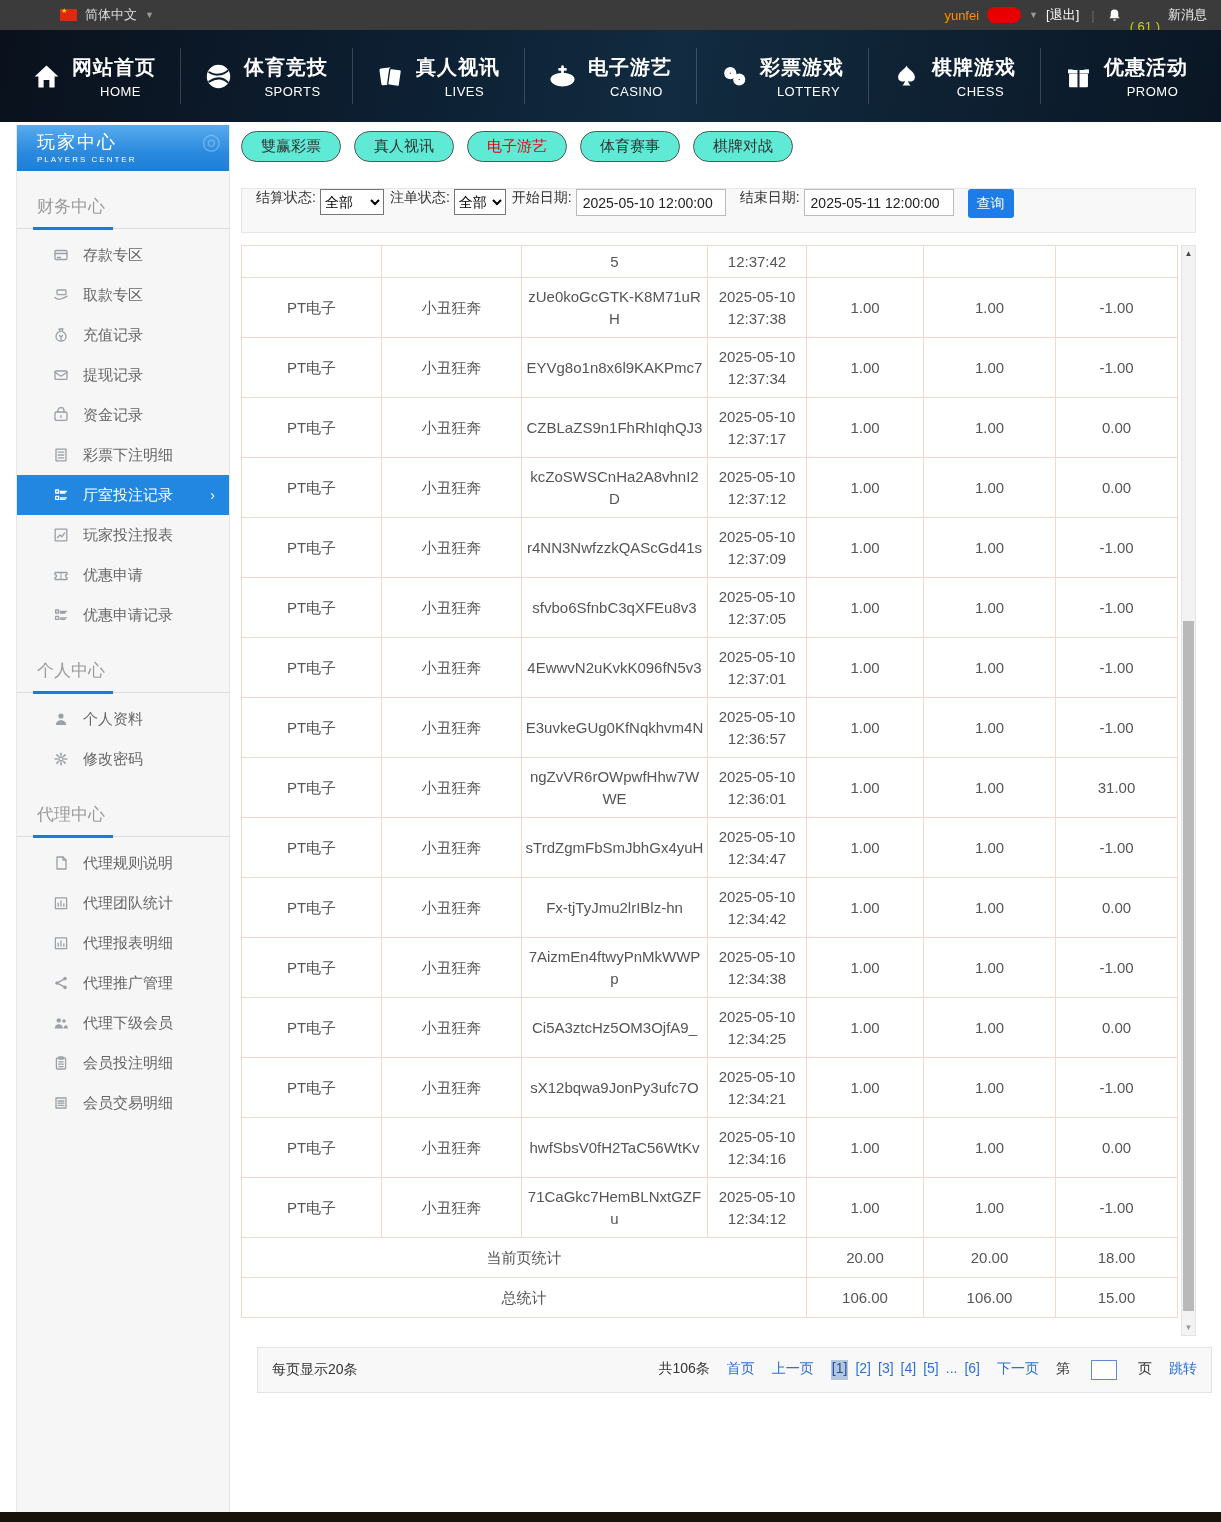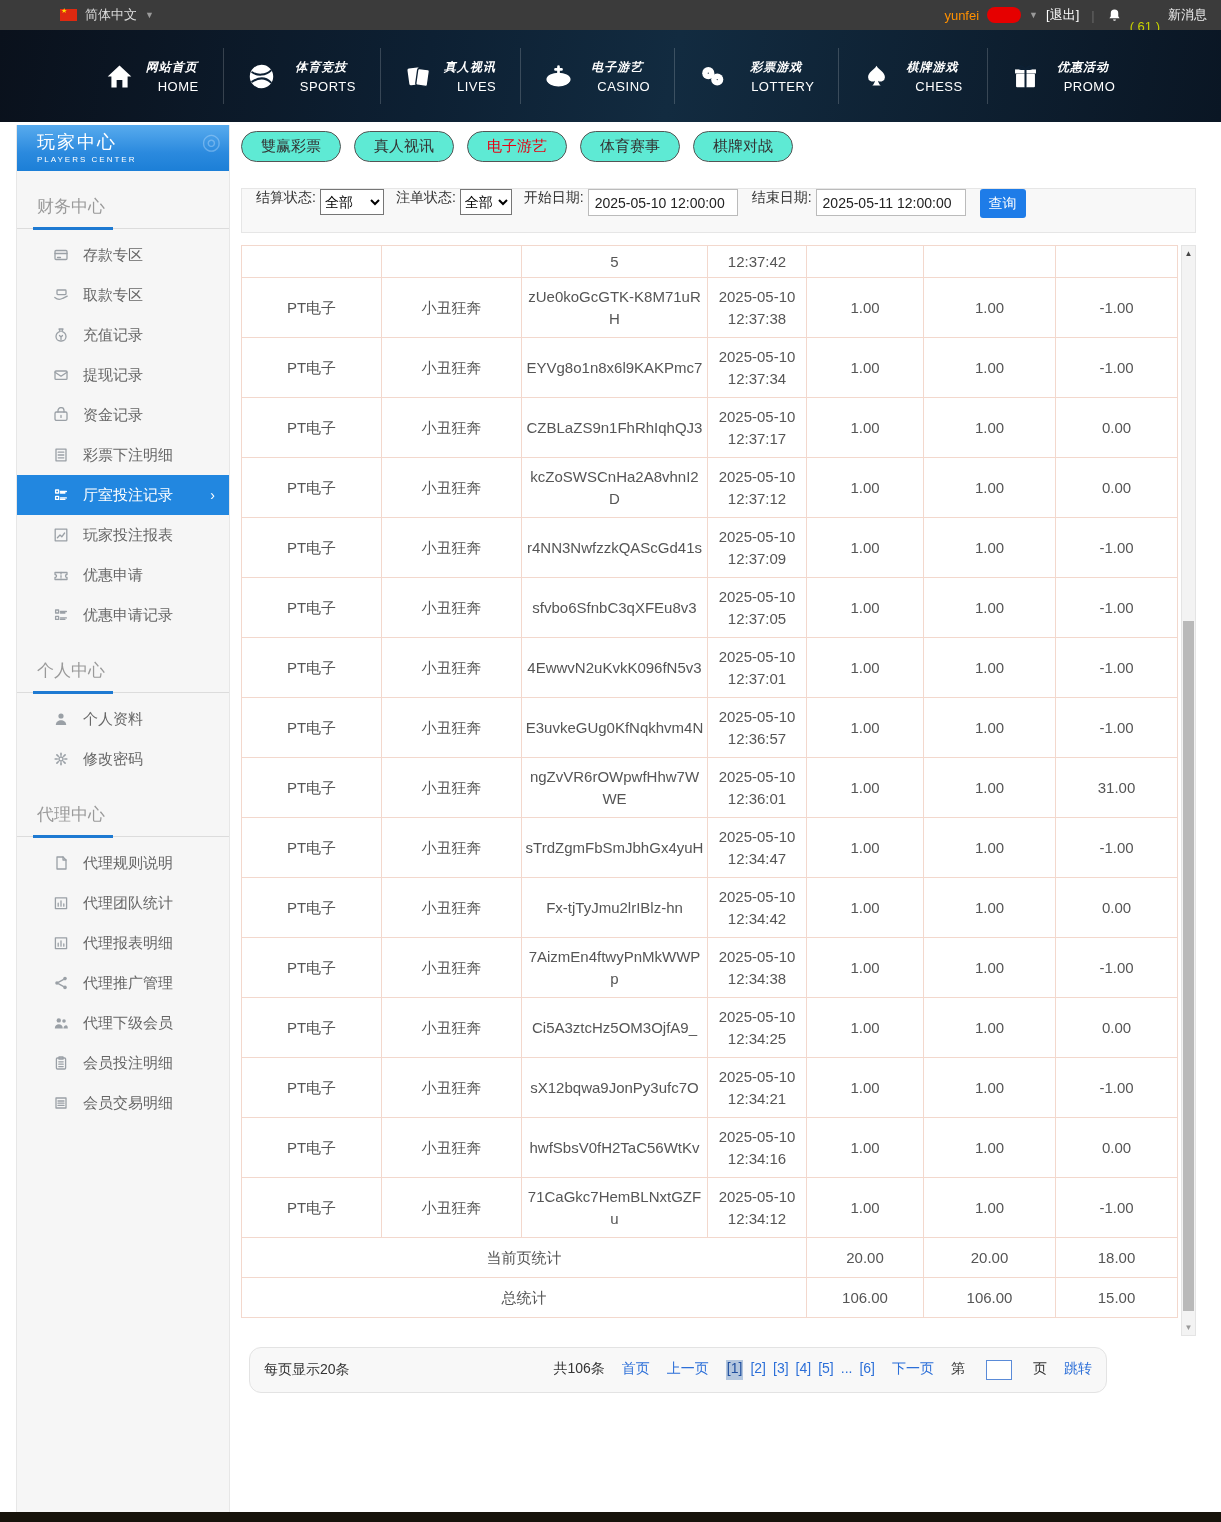--- a/index.html
+++ b/index.html
@@ -16,21 +16,21 @@
   .sep { color:#666; margin:0 4px; }
   .msg-count { color:#c7d300;margin-top:23px; }
   .bell-svg { width:15px; height:15px; }
 
   
   .mainnav { position:absolute; left:0; top:30px; width:1221px; height:92px; background:linear-gradient(100deg,#0a111c 0%,#0d2033 35%,#122b40 55%,#0a1624 100%); display:flex; align-items:center; justify-content:center; }
   .nav-items { display:flex; align-items:center; height:60px; }
   .nav-item { display:flex; align-items:center; gap:12px; padding:0 24px; height:56px; cursor:pointer; }
   .nav-item + .nav-item { border-left:1px solid rgba(255,255,255,0.18); }
   .nav-text { display:flex; flex-direction:column; align-items:center; color:#fff; }
-  .nav-zh { font-size:12px; font-weight:bold; letter-spacing:1px;font-style:italic; }
+  .nav-zh { font-size:20px; font-weight:bold; letter-spacing:1px; }
   .nav-en { font-size:13px; margin-top:3px; letter-spacing:0.5px;padding-left:13px; }
   .nav-icon svg { width:27px; height:27px; display:block; }
 
   
   .sidebar { position:absolute; left:16px; top:125px; width:214px; height:1387px; background:#f6f6f6; border-left:1px solid #e7e7e7; border-right:1px solid #e7e7e7; }
   .sb-header { height:46px; background:linear-gradient(180deg,#58abee 0%,#2b8ade 60%,#1c7fd7 100%); color:#fff; padding:5px 0 0 20px; position:relative; overflow:hidden; }
   .sb-title { font-size:18px; letter-spacing:2px; }
   .sb-sub { font-size:8px; letter-spacing:2px; margin-top:1px; }
   .sb-deco { position:absolute; right:8px; top:4px; opacity:0.35; font-size:22px; color:#cfe8ff; }
   .sb-section { margin-top:18px; }
@@ -43,21 +43,21 @@
   .sb-icon svg { width:16px; height:16px; display:block; }
 
   
   .content { position:absolute; left:241px; top:131px; width:955px; }
   .tabs { display:flex; gap:13px; height:32px; }
   .tab { min-width:100px; height:31px; border:1px solid #555; border-radius:16px; background:#5eead4; display:flex; align-items:center; justify-content:center; font-size:15px; color:#333; cursor:pointer; padding:0 18px; }
   .tab.active { color:#e60012; }
 
   .filterbox { position:absolute; left:0; top:57px; width:955px; height:45px; background:#f8f8f8; border:1px solid #e6e6e6; display:flex; align-items:flex-start; padding-left:14px; font-size:14px; color:#333; }
   .filterbox label { margin-right:4px; }
-  .filterbox select { height:26px; border:1px solid #767676; background:#fff; font-size:14px; margin-right:12px; font-family:inherit; }
+  .filterbox select { height:26px; border:1px solid #767676; background:#fff; font-size:14px; margin-right:6px; font-family:inherit; }
   .sel-settle { width:64px; }
   .sel-order { width:52px; }
   .filterbox input.date { width:150px; height:27px; border:1px solid #bbb; font-size:14px; padding-left:6px; margin-right:14px; color:#222; font-family:inherit; }
   .btn-search { width:46px; height:29px; background:#1e7ce8; color:#fff; border:none; border-radius:3px; font-size:14px; cursor:pointer; font-family:inherit; }
 
   
   .table-wrap { position:absolute; left:0; top:114px; width:955px; height:1091px; }
   table.bets { border-collapse:collapse; table-layout:fixed; width:936px; font-size:15px; color:#555; background:#fff; }
   table.bets td { border:1px solid #f3d8cd; text-align:center; vertical-align:middle; padding:2px 3px; word-break:break-all; line-height:1.45; }
   tr.partial td { height:32px; }
@@ -66,21 +66,21 @@
   .c1{width:140px}.c2{width:140px}.c3{width:186px}.c4{width:99px}.c5{width:117px}.c6{width:132px}.c7{width:122px}
 
   
   .vscroll { position:absolute; right:0; top:0; width:15px; height:1091px; background:#f3f3f3; border:1px solid #e4e4e4; }
   .vs-btn { position:absolute; left:0; width:13px; height:15px; background:#f3f3f3; text-align:center; font-size:8px; color:#444; line-height:15px; cursor:pointer; }
   .vs-up { top:0; }
   .vs-down { bottom:0; color:#999; }
   .vs-thumb { position:absolute; left:1px; width:11px; top:375px; height:690px; background:#b9b9b9; cursor:pointer; }
 
   
-  .pagebar { position:absolute; left:8px; top:1216px; width:858px; height:46px; background:#f8f8f8; border:1px solid #e3e3e3; border-radius:12px; display:flex; align-items:center; justify-content:space-between; padding:0 14px; font-size:14px; color:#333; }
+  .pagebar { position:absolute; left:16px; top:1216px; width:955px; height:46px; background:#f8f8f8; border:1px solid #e3e3e3; border-radius:0; display:flex; align-items:center; justify-content:space-between; padding:0 14px; font-size:14px; color:#333; }
   .pageright { display:flex; gap:17px; }
   .plink { color:#2c6fd8; cursor:pointer; }
   .pnum { color:#2c6fd8; cursor:pointer; }
   .pnum.current { background:#b3c6de; color:#1f4e9e; padding:0 1px; }
   .jumpbox { width:26px; height:20px; border:1px solid #5a8bd8; margin:0 4px; font-size:13px; text-align:center; font-family:inherit; }
 
   .footer-strip { position:absolute; left:0; top:1512px; width:1221px; height:10px; background:#17130b; }
 </style>
 </head>
 <body>

